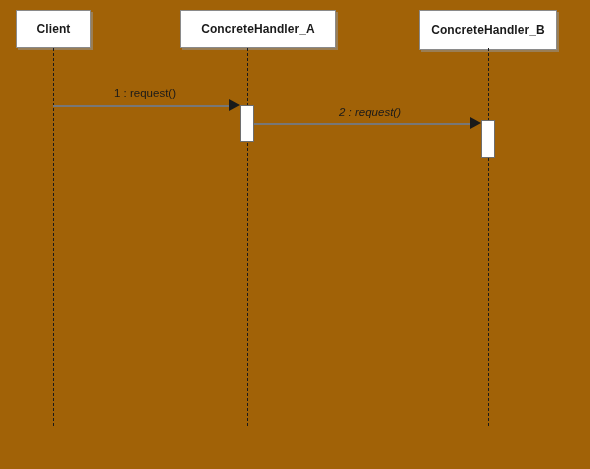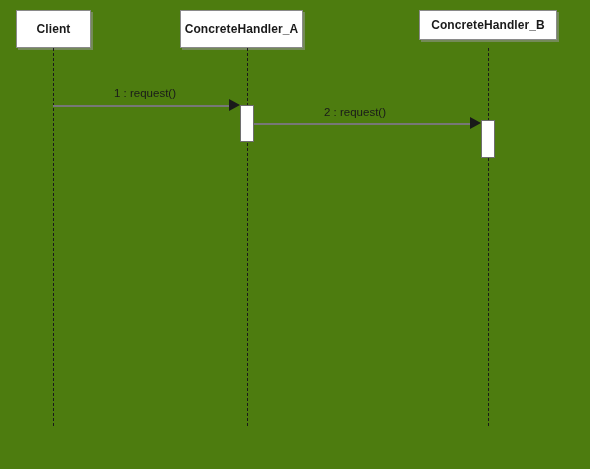--- a/index.html
+++ b/index.html
@@ -4,21 +4,21 @@
 <style>
   html, body {
     margin: 0;
     padding: 0;
     background: #ffffff;
   }
   #canvas {
     position: relative;
     width: 590px;
     height: 469px;
-    background: #4d7c0f;
+    background: #a16207;
     overflow: hidden;
     font-family: "Liberation Sans", sans-serif;
   }
 
   
   .lifeline-box {
     position: absolute;
     box-sizing: border-box;
     background: #ffffff;
     border: 1px solid #8a8a8a;
@@ -83,40 +83,40 @@
 </style>
 </head>
 <body>
 
 <div id="canvas">
 
   <div class="lifeline-box" style="left:16px; top:10px; width:75px; height:38px;">
     <span class="title">Client</span>
   </div>
 
-  <div class="lifeline-box" style="left:180px; top:10px; width:123px; height:38px;">
+  <div class="lifeline-box" style="left:180px; top:10px; width:156px; height:38px;">
     <span class="title">ConcreteHandler_A</span>
   </div>
 
-  <div class="lifeline-box" style="left:419px; top:10px; width:138px; height:30px;">
+  <div class="lifeline-box" style="left:419px; top:10px; width:138px; height:40px;">
     <span class="title">ConcreteHandler_B</span>
   </div>
 
   <div class="lifeline-stem" style="left:53px; top:48px; height:378px;"></div>
 
   <div class="lifeline-stem" style="left:247px; top:48px; height:378px;"></div>
 
   <div class="lifeline-stem" style="left:488px; top:48px; height:378px;"></div>
 
   <div class="msg-line" style="left:53px; top:105px; width:176px;"></div>
   <div class="msg-head" style="left:229px; top:99px;"></div>
   <div class="msg-label" style="left:145px; top:87px;text-align:center;">1 : request()</div>
 
   <div class="activation" style="left:240px; top:105px; width:14px; height:37px;"></div>
 
   <div class="msg-line" style="left:254px; top:123px; width:216px;"></div>
   <div class="msg-head" style="left:470px; top:117px;"></div>
-  <div class="msg-label" style="left:355px; top:106px;">2 : request()</div>
+  <div class="msg-label" style="left:370px; top:106px;font-style:italic;">2 : request()</div>
 
   <div class="activation" style="left:481px; top:120px; width:14px; height:38px;"></div>
 
 
 </div>
 
 </body></html>

